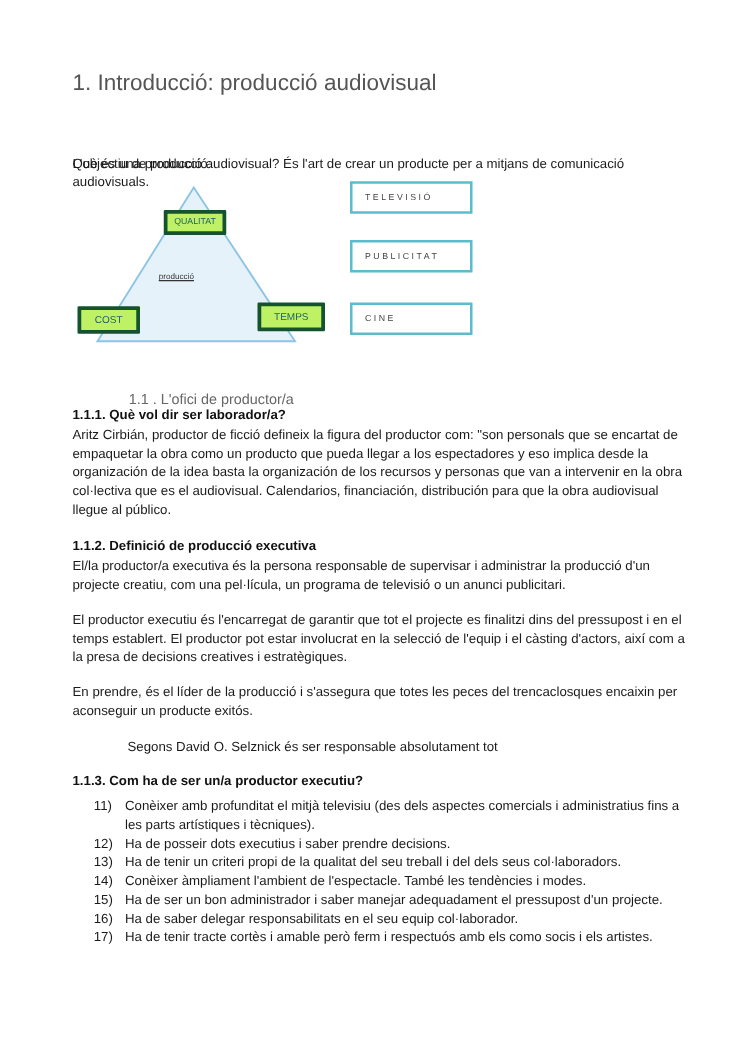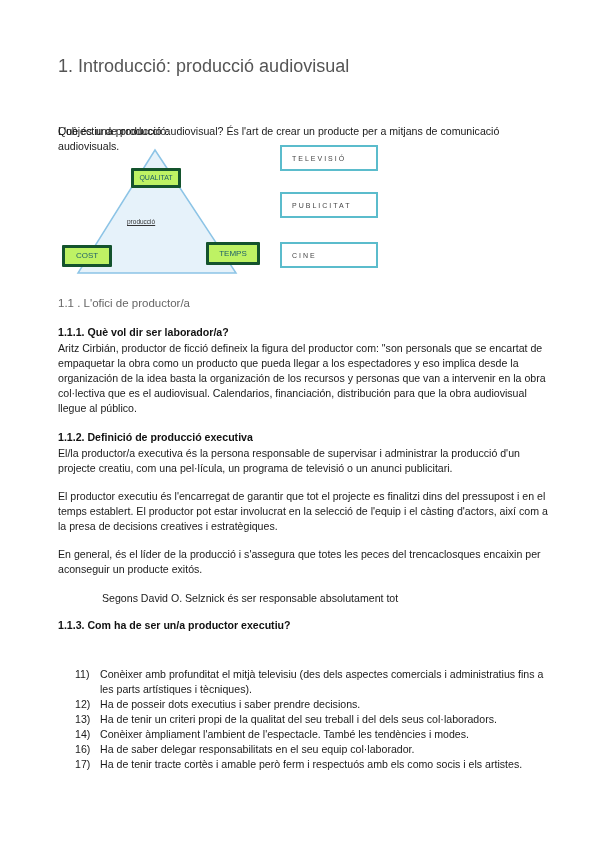--- a/index.html
+++ b/index.html
@@ -9,21 +9,21 @@
   .h1 { position: absolute; left: 58px; top: 56px; font-size: 18px; color: #555555; font-weight: normal; }
   .p { position: absolute; left: 58px; font-size: 10.6px; line-height: 15px; width: 490px; color: #1a1a1a; }
   .h2 { position: absolute; left: 58px; font-size: 11.5px; color: #666666; }
   .h3 { position: absolute; left: 58px; font-size: 10.6px; font-weight: bold; color: #111; }
   .diagram { position: absolute; left: 58px; top: 145px; width: 340px; height: 135px; }
   .tri-label { position: absolute; background: #bef264; color: #1d5e68; font-size: 7px; text-align: center;
                border: 3px solid #14532d; border-radius: 1px; }
   .center-label { position: absolute; font-size: 6.5px; color: #333; text-decoration: underline; }
   .outbox { position: absolute; border: 2px solid #5bbccc; background: #fff; font-size: 7px; color: #444;
             letter-spacing: 2px; padding-left: 10px; box-sizing: border-box; display: flex; align-items: center; }
-  ol.list { position: absolute; left: 58px; top: 667px; margin: 0; padding: 0; list-style: none; width: 490px; }
+  ol.list { position: absolute; left: 58px; top: 638px; margin: 0; padding: 0; list-style: none; width: 490px; }
   ol.list li { font-size: 10.6px; line-height: 15px; position: relative; padding-left: 42px; color: #1a1a1a; }
   ol.list li .num { position: absolute; left: 17px; top: 0; }
 </style>
 </head>
 <body>
 
 <div class="page">
 
   <div class="h1">1. Introducció: producció audiovisual</div>
   <div class="p" style="top:80px;margin-top:44px;">Què és una producció audiovisual? És l'art de crear un producte per a mitjans de comunicació audiovisuals.</div>
@@ -36,35 +36,36 @@
     <div class="tri-label" style="left:73px;top:23px;width:44px;height:14px;line-height:14px;">QUALITAT</div>
     <div class="tri-label" style="left:4px;top:100px;width:44px;height:16px;line-height:16px;font-size:8px;">COST</div>
     <div class="tri-label" style="left:137px;top:97px;width:48px;height:17px;line-height:17px;font-size:8px;margin-left:11px;">TEMPS</div>
     <div class="center-label" style="left:69px;top:73px;">producció</div>
 
     <div class="outbox" style="left:222px;top:0px;width:98px;height:26px;">TELEVISIÓ</div>
     <div class="outbox" style="left:222px;top:47px;width:98px;height:26px;">PUBLICITAT</div>
     <div class="outbox" style="left:222px;top:97px;width:98px;height:26px;">CINE</div>
   </div>
 
-  <div class="h2" style="top:297px;">1.1 . L'ofici de productor/a</div>
+  <div class="h2" style="top:314px;margin-left:45px;">1.1 . L'ofici de productor/a</div>
 
   <div class="h3" style="top:326px;">1.1.1. Què vol dir ser laborador/a?</div>
   <div class="p" style="top:341px;">Aritz Cirbián, productor de ficció defineix la figura del productor com: "son personals que se encartat de empaquetar la obra como un producto que pueda llegar a los espectadores y eso implica desde la organización de la idea basta la organización de los recursos y personas que van a intervenir en la obra col·lectiva que es el audiovisual. Calendarios, financiación, distribución para que la obra audiovisual llegue al público.</div>
 
   <div class="h3" style="top:431px;">1.1.2. Definició de producció executiva</div>
   <div class="p" style="top:489px;">El productor executiu és l'encarregat de garantir que tot el projecte es finalitzi dins del pressupost i en el temps establert. El productor pot estar involucrat en la selecció de l'equip i el càsting d'actors, així com a la presa de decisions creatives i estratègiques.</div>
   <div class="p" style="top:446px;">El/la productor/a executiva és la persona responsable de supervisar i administrar la producció d'un projecte creatiu, com una pel·lícula, un programa de televisió o un anunci publicitari.</div>
-  <div class="p" style="top:547px;">En general, és el líder de la producció i s'assegura que totes les peces del trencaclosques encaixin per aconseguir un producte exitós.</div>
+  <div class="p" style="top:547px;">En prendre, és el líder de la producció i s'assegura que totes les peces del trencaclosques encaixin per aconseguir un producte exitós.</div>
   <div class="p" style="top:591px;margin-left:44px;">Segons David O. Selznick és ser responsable absolutament tot</div>
 
   <div class="h3" style="top:619px;">1.1.3. Com ha de ser un/a productor executiu?</div>
 
   <ol class="list">
     <li><span class="num">11)</span><span>Conèixer amb profunditat el mitjà televisiu (des dels aspectes comercials i administratius fins a les parts artístiques i tècniques).</span></li>
     <li><span class="num">12)</span><span>Ha de posseir dots executius i saber prendre decisions.</span></li>
     <li><span class="num">13)</span><span>Ha de tenir un criteri propi de la qualitat del seu treball i del dels seus col·laboradors.</span></li>
     <li><span class="num">14)</span><span>Conèixer àmpliament l'ambient de l'espectacle. També les tendències i modes.</span></li>
+    <li><span class="num">15)</span><span>Ha de ser un bon administrador i saber manejar adequadament el pressupost d'un projecte.</span></li>
     <li><span class="num">16)</span><span>Ha de saber delegar responsabilitats en el seu equip col·laborador.</span></li>
     <li><span class="num">17)</span><span>Ha de tenir tracte cortès i amable però ferm i respectuós amb els como socis i els artistes.</span></li>
   </ol>
 
 </div>
 
 </body></html>

